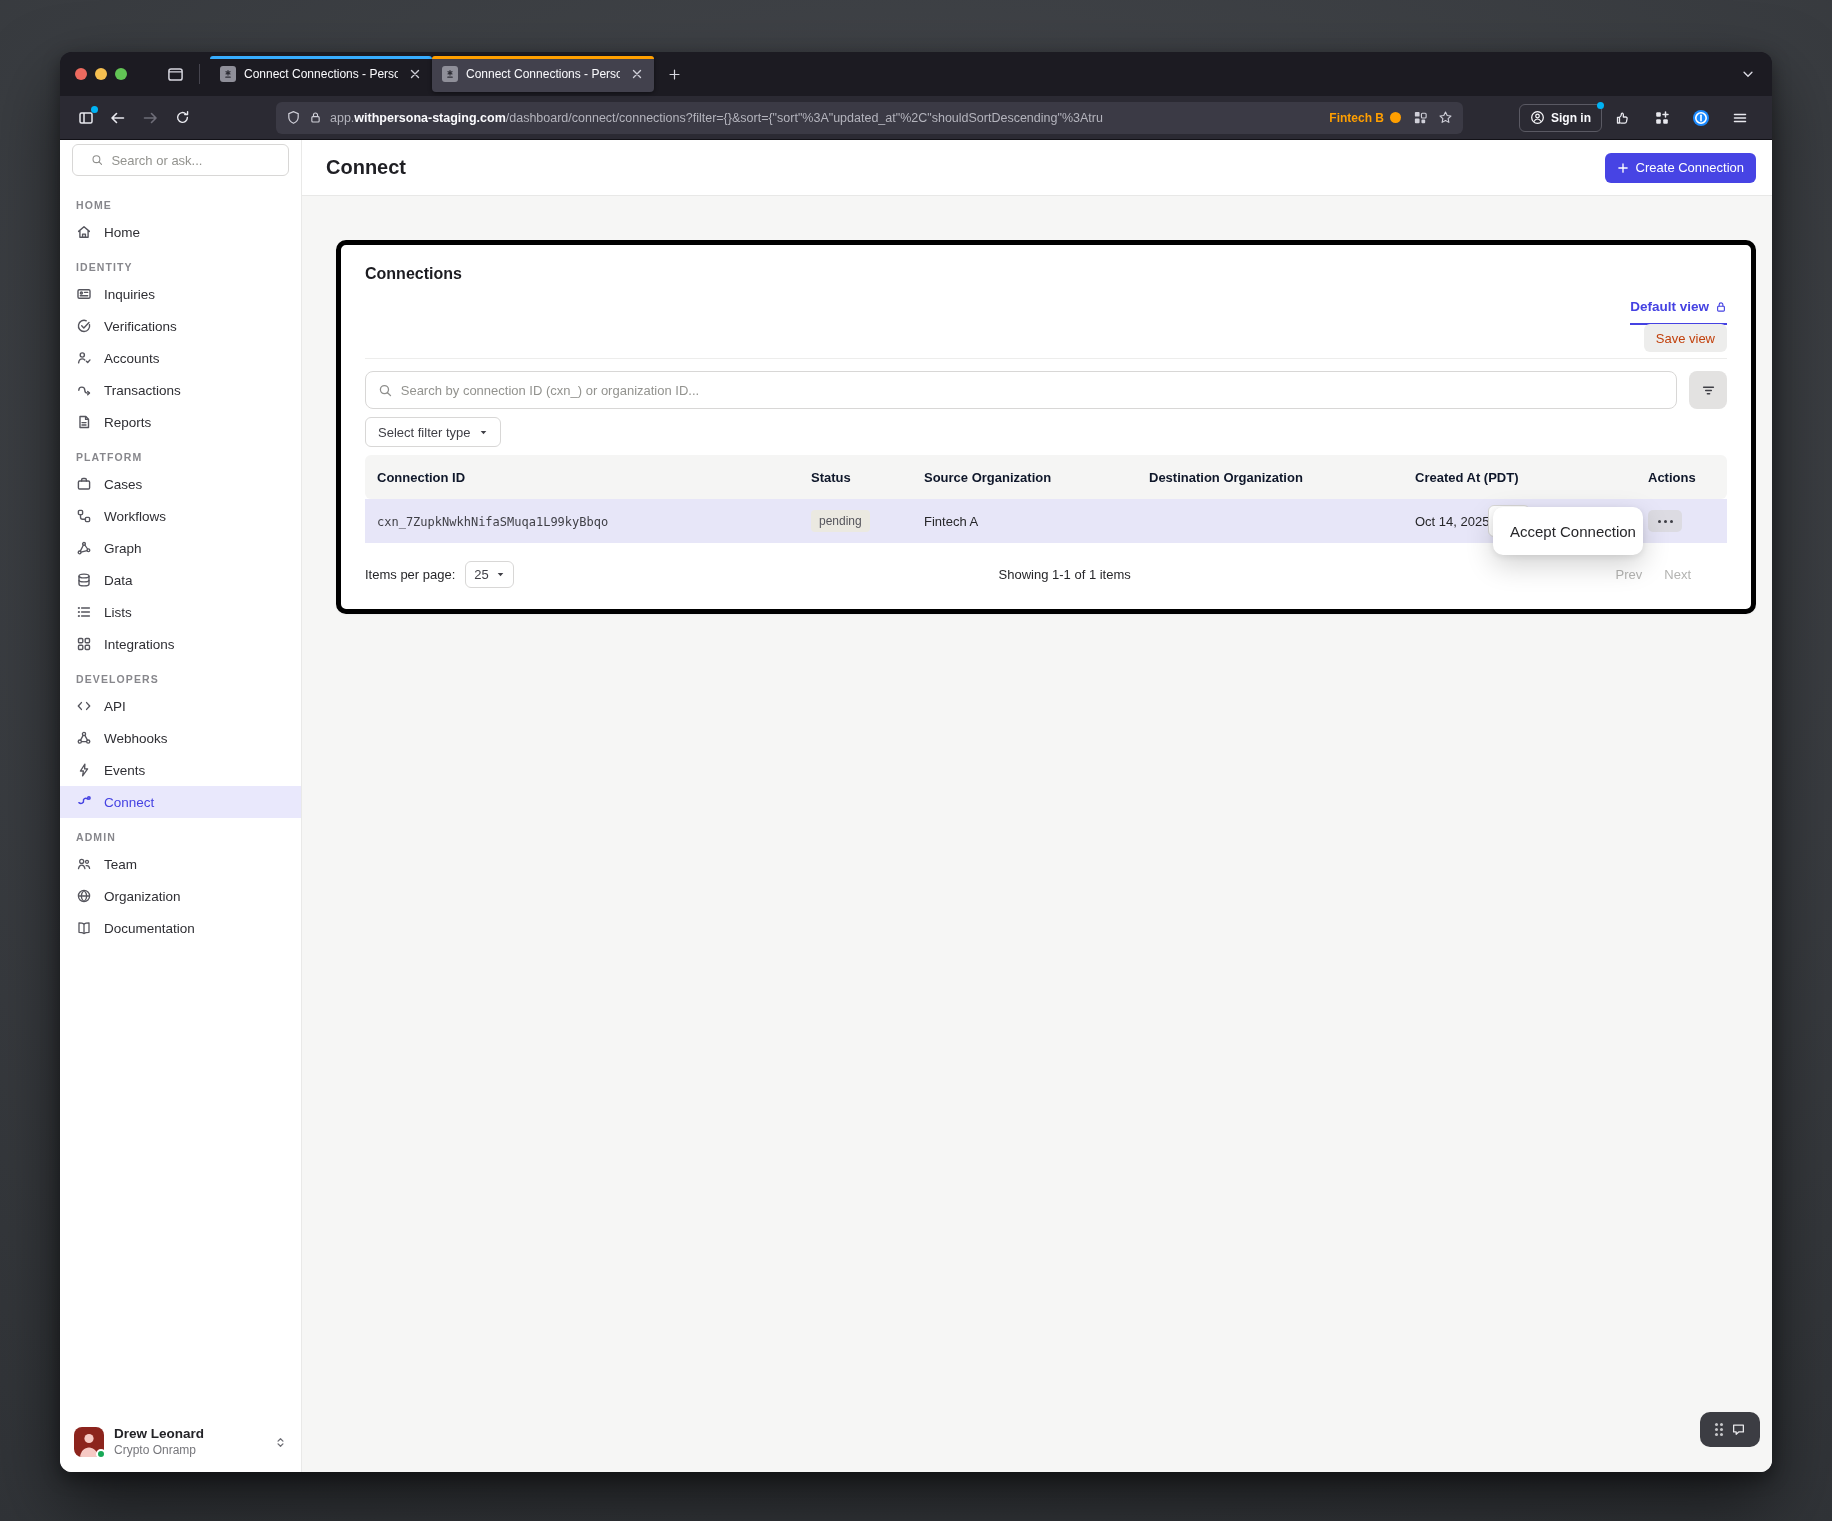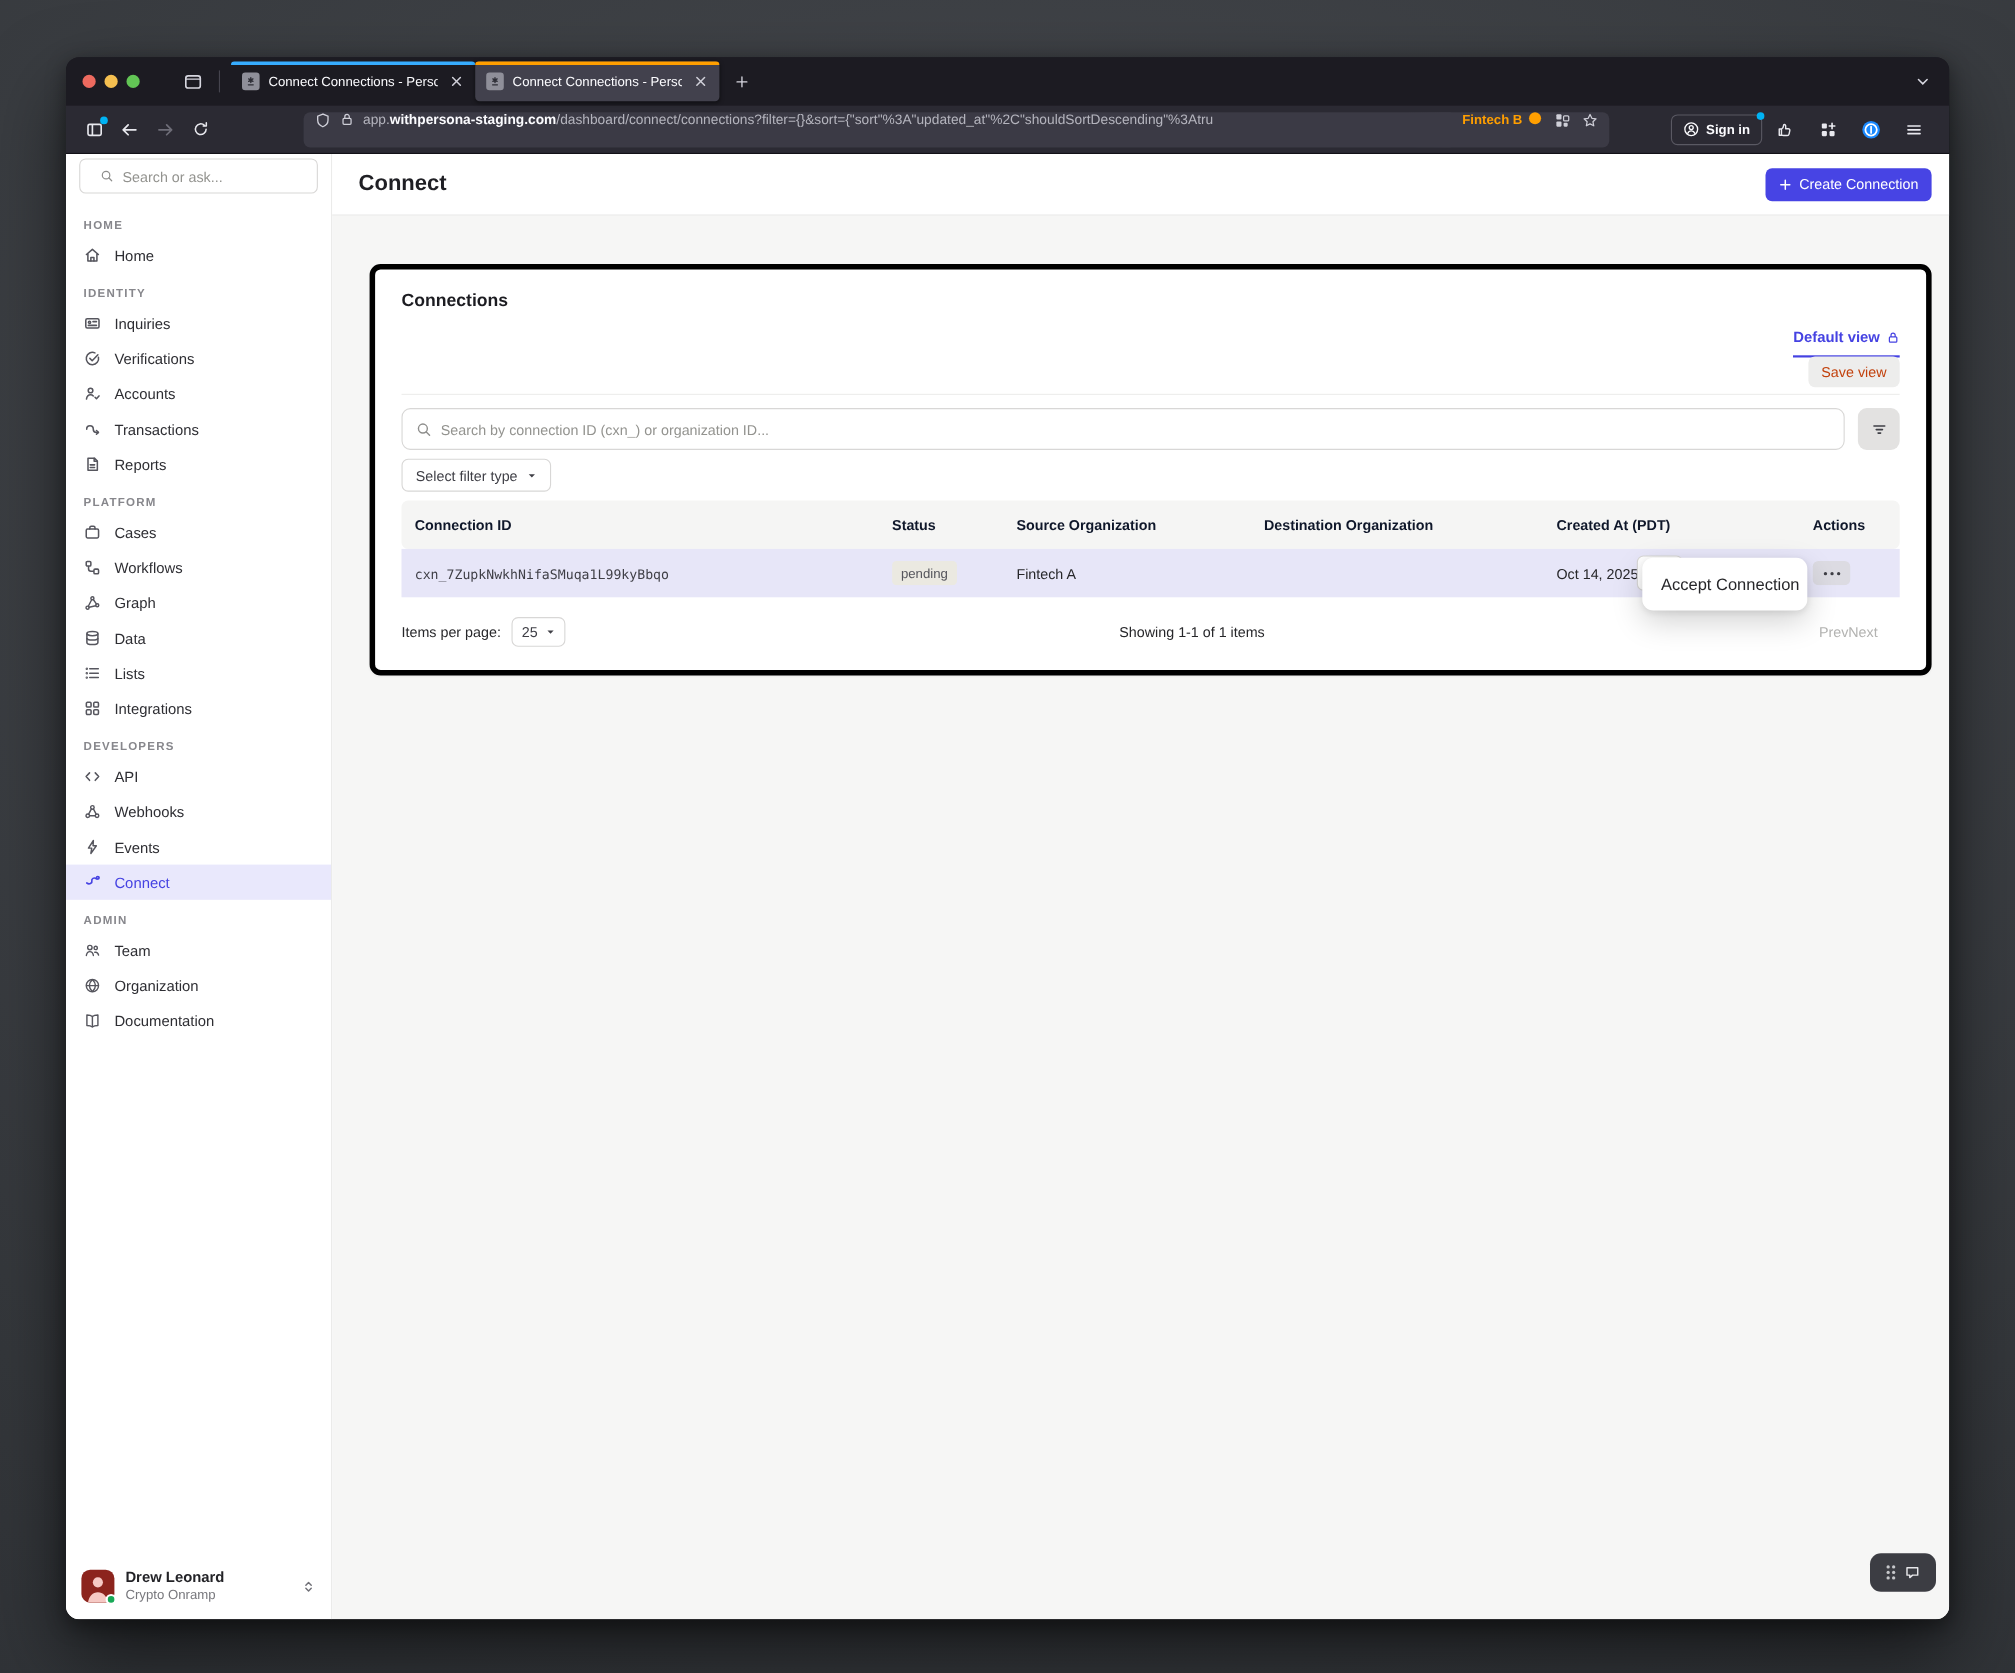--- a/index.html
+++ b/index.html
@@ -28,21 +28,21 @@
   .favicon { width:16px; height:16px; border-radius:3px; background:#8f8f99; display:flex; align-items:center; justify-content:center; flex:0 0 16px; }
   .tab-title { flex:1; white-space:nowrap; overflow:hidden; text-overflow:clip; }
   .tab-close { width:18px; height:18px; border-radius:3px; display:flex; align-items:center; justify-content:center; color:#cfcfd8; flex:0 0 18px; }
   .tabbar-spacer { flex:1; }
 
   
   .navbar { height:44px; flex:0 0 44px; background:#2b2a33; display:flex; align-items:center; padding:0 14px 0 12px; border-bottom:1px solid #121117; }
   .nav-btn { width:28px; height:28px; border-radius:4px; display:flex; align-items:center; justify-content:center; color:#e8e8ee; position:relative; margin-right:4px; }
   .nav-btn.dim { color:#6e6d78; }
   .blue-dot { position:absolute; top:2px; right:2px; width:7px; height:7px; border-radius:50%; background:#00b3f4; }
-  .urlbar { display:flex; height:32px; border-radius:6px; background:#3b3a45; padding:0 10px;
+  .urlbar { display:flex; align-items:center; height:32px; border-radius:6px; background:#3b3a45; padding:0 10px;
             margin-left:76px; margin-right:56px; flex:1; min-width:0; color:#b9b9c2; }
   .urlbar .glyph { flex:0 0 auto; margin-right:8px; color:#cfcfd8; display:flex; }
   .url-text { flex:1; min-width:0; white-space:nowrap; overflow:hidden; font-size:12.5px; position:relative; }
   .url-text::after { content:""; position:absolute; right:0; top:0; width:42px; height:100%;
                      background:linear-gradient(90deg, rgba(59,58,69,0), #3b3a45 85%); }
   .url-prefix, .url-path { color:#b4b4bd; }
   .url-domain { color:#fbfbfe; font-weight:bold; }
   .container-label { color:#ff9f00; font-weight:bold; font-size:12px; margin:0 6px 0 10px; flex:0 0 auto; }
   .container-dot { width:11px; height:11px; border-radius:50%; background:#ff9f00; margin-right:12px; flex:0 0 auto; }
   .nav-right { display:flex; align-items:center; gap:7px; flex:0 0 auto; }
@@ -107,21 +107,21 @@
   .thead > div, .trow > div { padding:0 12px; white-space:nowrap; overflow:hidden; }
   .trow { height:44px; background:#e7e6f8; font-size:13px; color:#27272a; }
   .cxn-id { font-family:"DejaVu Sans Mono", monospace; font-size:12px; color:#3f3f46; }
   .badge { display:inline-block; background:#ebe9e1; color:#55555c; font-size:12px; padding:4px 8px; border-radius:4px; }
   .dots-btn { width:34px; height:22px; background:#dcdbe2; border:none; border-radius:5px; display:flex; align-items:center; justify-content:center; gap:3px; }
   .dots-btn i { width:3px; height:3px; border-radius:50%; background:#3f3f46; }
   .pagination { display:flex; align-items:center; margin-top:14px; height:34px; font-size:13px; color:#27272a; }
   .ipp-label { margin-right:10px; }
   .ipp-select { display:inline-flex; align-items:center; gap:7px; height:27px; padding:0 8px; border:1px solid #d8d7d6; border-radius:6px; color:#3f3f46; background:#fff; }
   .showing { flex:1; text-align:center; }
-  .pagenav { display:flex; align-items:center; margin-right:20px; color:#b3b3b1; }
+  .pagenav { display:flex; align-items:center; gap:22px; margin-right:36px; color:#b3b3b1; }
   .page-btn-hidden { position:absolute; left:1186px; top:365px; width:42px; height:32px; background:#fff;
                      border:1px solid #d8d7d6; border-radius:6px; z-index:1; }
   .action-popup { position:absolute; left:1191px; top:367px; width:150px; height:48px; background:#fff; border-radius:10px;
                   box-shadow:0 10px 28px rgba(0,0,0,.18), 0 2px 6px rgba(0,0,0,.08); z-index:5;
                   display:flex; align-items:center; padding-left:17px; overflow:hidden; }
   .action-popup span { font-size:15px; color:#27272a; white-space:nowrap; }
 
   
   .chat-widget { position:absolute; right:12px; bottom:25px; width:60px; height:35px; background:#3c3d43; border-radius:10px;
                  display:flex; align-items:center; justify-content:center; gap:8px; color:#e7e7ea; z-index:20; }

